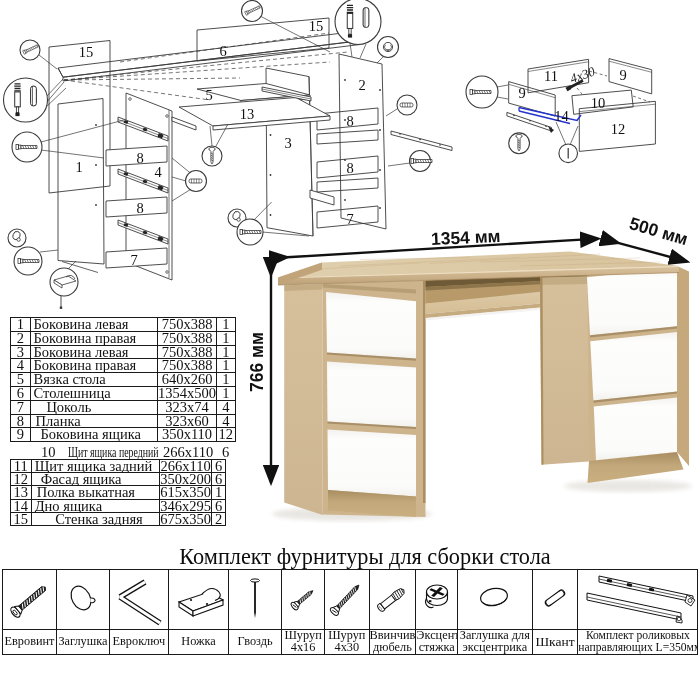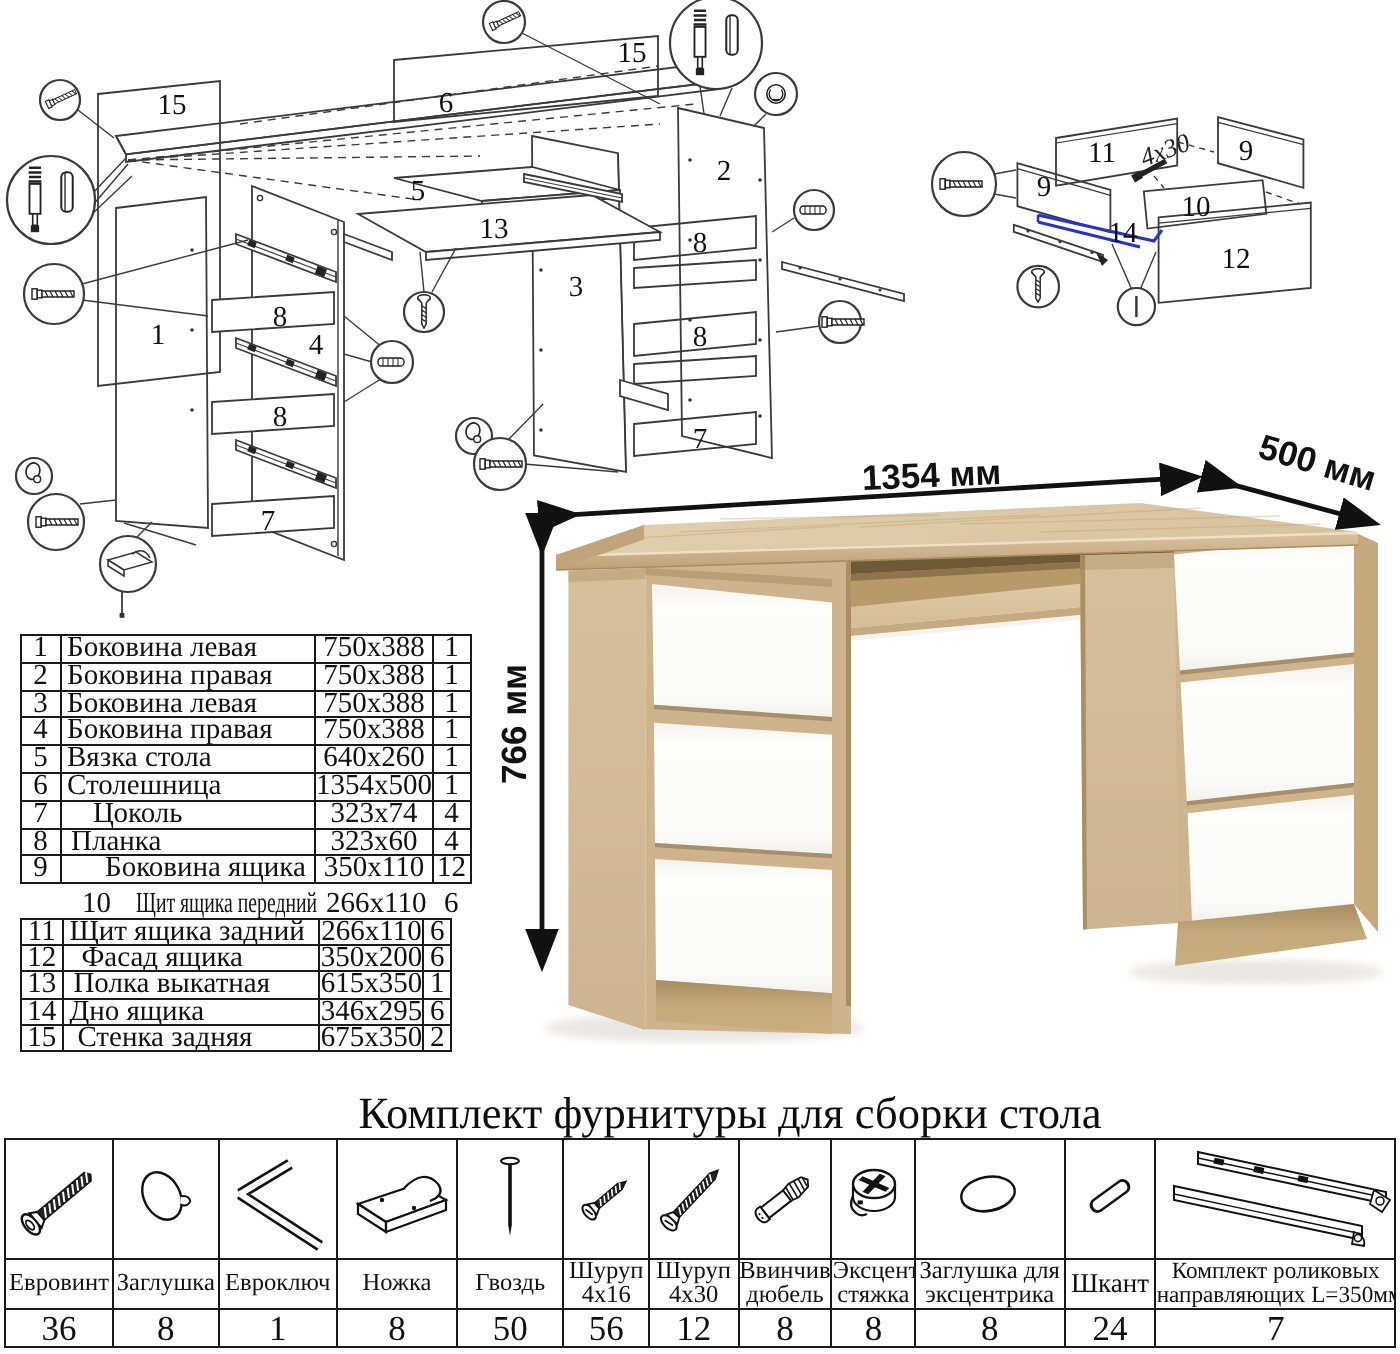--- a/index.html
+++ b/index.html
@@ -396,21 +396,21 @@
           <td style="text-align:center;">4</td>
         </tr>
 <tr>
           <td style="text-align:center;">8</td>
           <td style="padding-left:5px;">Планка</td>
           <td style="text-align:center;">323x60</td>
           <td style="text-align:center;">4</td>
         </tr>
 <tr>
           <td style="text-align:center;">9</td>
-          <td style="padding-left:22px;">Боковина ящика</td>
+          <td style="padding-left:10px;">Боковина ящика</td>
           <td style="text-align:center;">350x110</td>
           <td style="text-align:center;">12</td>
         </tr>
 </tbody>
     </table>
 </div>
 
 <div class="r10" style="left:41px;top:444px;">10</div>
 <div class="r10" style="left:68px;top:444px;transform:scaleX(0.68);transform-origin:0 0;">Щит ящика передний</div>
 <div class="r10" style="left:163px;top:444px;">266x110</div>
@@ -444,21 +444,21 @@
           <td style="text-align:center;">1</td>
         </tr>
 <tr>
           <td style="text-align:center;">14</td>
           <td style="padding-left:3px;">Дно ящика</td>
           <td style="text-align:center;">346x295</td>
           <td style="text-align:center;">6</td>
         </tr>
 <tr>
           <td style="text-align:center;">15</td>
-          <td style="padding-left:7px;">Стенка задняя</td>
+          <td style="padding-left:7px;text-align:center;">Стенка задняя</td>
           <td style="text-align:center;">675x350</td>
           <td style="text-align:center;">2</td>
         </tr>
 </tbody>
     </table>
 </div>
 
 <div id="head1" style="top:544px;padding-left:40px;">Комплект фурнитуры для сборки стола</div>
 
 <div id="hw" style="left:2px;top:569px;">
@@ -611,29 +611,15 @@
 <td class="lbl">Ножка</td>
 <td class="lbl">Гвоздь</td>
 <td class="lbl">Шуруп<br>4х16</td>
 <td class="lbl">Шуруп<br>4х30</td>
 <td class="lbl">Ввинчив.<br>дюбель</td>
 <td class="lbl">Эксцентр.<br>стяжка</td>
 <td class="lbl">Заглушка для<br>эксцентрика</td>
 <td class="lbl" style="font-size:13.5px;">Шкант</td>
 <td class="lbl" style="font-size:11.6px;">Комплект роликовых<br>направляющих L=350мм</td>
 </tr>
-<tr style="height:19.5px;">
-<td class="qty">36</td>
-<td class="qty">8</td>
-<td class="qty">1</td>
-<td class="qty">8</td>
-<td class="qty">50</td>
-<td class="qty">56</td>
-<td class="qty">12</td>
-<td class="qty">8</td>
-<td class="qty">8</td>
-<td class="qty">8</td>
-<td class="qty">24</td>
-<td class="qty">7</td>
-</tr>
 </tbody>
     </table>
 </div>
 
 </body></html>

